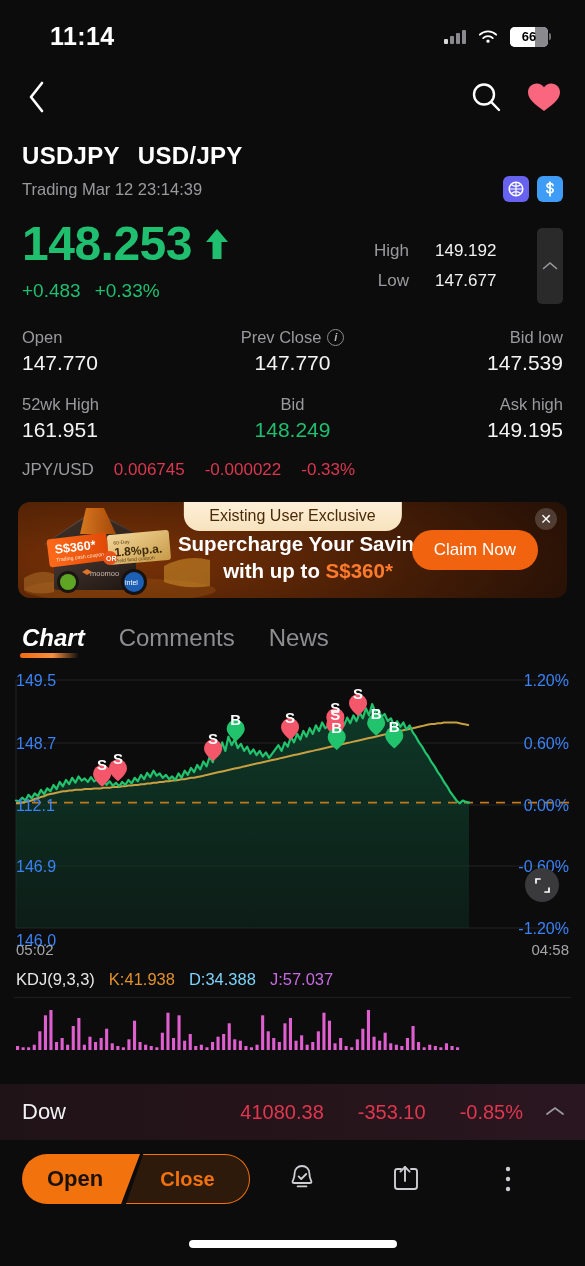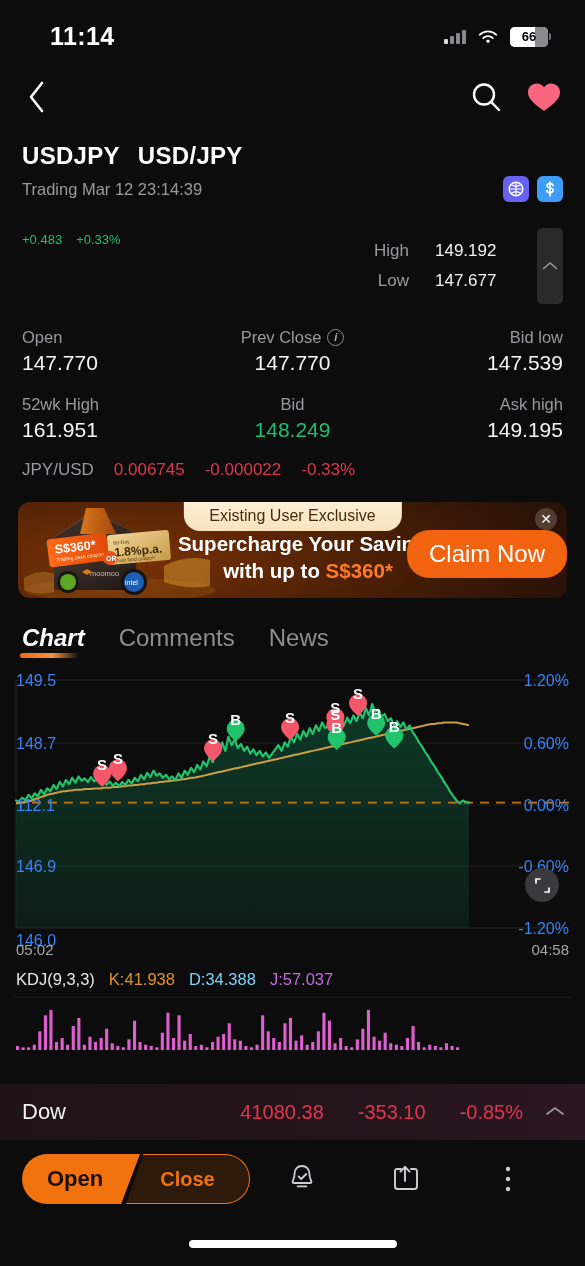--- a/index.html
+++ b/index.html
@@ -45,21 +45,21 @@
   .badge { width:26px; height:26px; border-radius:6px; display:flex; align-items:center; justify-content:center; }
   .badge.globe { background:#6763f0; }
   .badge.dollar { background:#3f9df7; }
   .badge svg { display:block; }
 
   
   .price-row { display:flex; align-items:flex-start; justify-content:space-between; padding:18px 0 0 0; }
   .price-left { flex:0 0 auto; }
   .last { display:flex; align-items:center; gap:10px; }
   .last-val { font-size:48px; font-weight:600; color:#1fbf6f; letter-spacing:-.5px; line-height:1; }
-  .chg { margin-top:12px; font-size:13px; color:#1fbf6f; display:flex; gap:14px; }
+  .chg { margin-top:12px; font-size:19px; color:#1fbf6f; display:flex; gap:14px; }
   .hl-wrap { display:flex; align-items:center; gap:20px; padding-top:8px; }
   .hl { text-align:right; font-size:17px; line-height:1.75; }
   .hl .row { display:flex; justify-content:flex-end; gap:26px; }
   .hl .lab { color:#9a9a9e; }
   .hl .val { color:#f2f2f2; min-width:82px; text-align:left; }
   .expand-btn { width:26px; height:76px; background:#2a2a2b; border-radius:5px; display:flex; align-items:center; justify-content:center; }
 
   
   .stats { padding:24px 22px 0 22px; display:grid; grid-template-columns:1fr 1fr 1fr; row-gap:20px; }
   .stat .lab { font-size:16.5px; color:#9a9a9e; display:flex; align-items:center; gap:6px; }
@@ -78,22 +78,22 @@
   
   .promo { margin:22px 18px 0 18px; height:96px; border-radius:12px; position:relative; overflow:hidden;
            background:radial-gradient(115% 190% at 18% 60%, #7a3206 0%, #4a1f06 42%, #2a1206 72%, #1a0d05 100%); }
   .promo .art { position:absolute; left:6px; top:2px; width:195px; height:94px; }
   .pill { position:absolute; left:50%; transform:translateX(-50%); top:0;
           background:linear-gradient(#fdf0d8,#f7e2bd); color:#4b2a0a; font-size:16px;
           padding:5px 26px 6px 26px; border-radius:0 0 16px 16px; white-space:nowrap; }
   .promo-txt { position:absolute; left:150px; top:28px; width:280px; text-align:center;
                font-size:20.5px; font-weight:700; line-height:1.32; color:#fff; }
   .promo-txt .amt { color:#ff7b2b; }
-  .claim { position:absolute; right:0; top:28px; background:#f2630f; color:#fff;
-           font-size:24px; padding:10px 22px; border-radius:22px; white-space:nowrap; }
+  .claim { position:absolute; right:29px; top:28px; background:#f2630f; color:#fff;
+           font-size:17px; padding:10px 22px; border-radius:22px; white-space:nowrap; }
   .promo-x { position:absolute; right:10px; top:6px; width:22px; height:22px; border-radius:50%;
              background:rgba(255,255,255,.18); color:#fff; font-size:14px; line-height:22px; text-align:center; }
 
   
   .tabs { display:flex; gap:34px; padding:26px 22px 0 22px; align-items:flex-end; }
   .tab { font-size:24px; color:#8e8e92; position:relative; padding-bottom:8px; }
   .tab.active { color:#fff; font-weight:700; font-style:italic; }
   .tab.active:after { content:""; position:absolute; left:-2px; right:6px; bottom:2px; height:5px;
     border-radius:3px; background:linear-gradient(90deg,#f06a10 0%,#f7913f 55%, rgba(247,145,63,0) 100%); }
 
@@ -206,20 +206,26 @@
           <svg width="18" height="18" viewBox="0 0 18 18">
             <path d="M9 2.2v13.6" stroke="#fff" stroke-width="1.7" stroke-linecap="round"></path>
             <path d="M12 5.6c0-1.3-1.4-2-3-2s-3 .8-3 2.2c0 1.5 1.6 1.9 3 2.2 1.6.3 3.2.7 3.2 2.3 0 1.5-1.6 2.3-3.2 2.3s-3.1-.8-3.1-2.1" stroke="#fff" stroke-width="1.6" fill="none" stroke-linecap="round"></path>
           </svg>
         </div>
       </div>
     </div>
 
     <div class="price-row">
       <div class="price-left">
+        <div class="last">
+          <div class="last-val">148.253</div>
+          <svg width="30" height="38" viewBox="0 0 30 38">
+            <path d="M15 4l11 13h-6.5v17h-9V17H4z" fill="#1fbf6f"></path>
+          </svg>
+        </div>
         <div class="chg">
           <span>+0.483</span>
           <span>+0.33%</span>
         </div>
       </div>
       <div class="hl-wrap">
         <div class="hl">
           <div class="row">
             <span class="lab">High</span>
             <span class="val">149.192</span>

